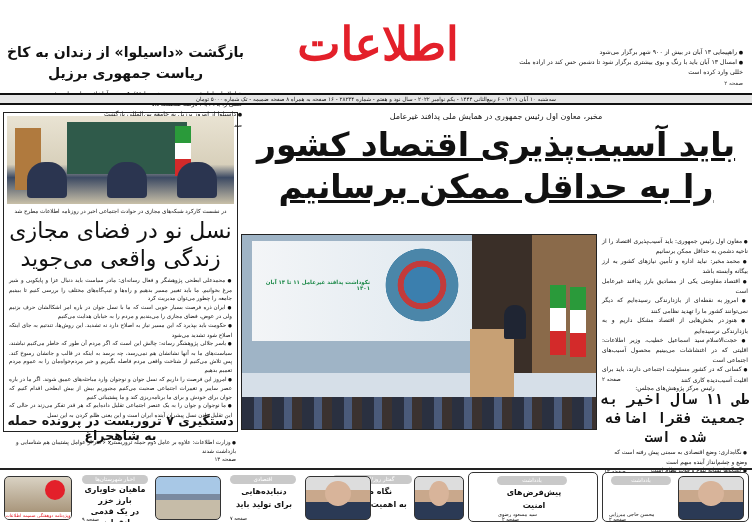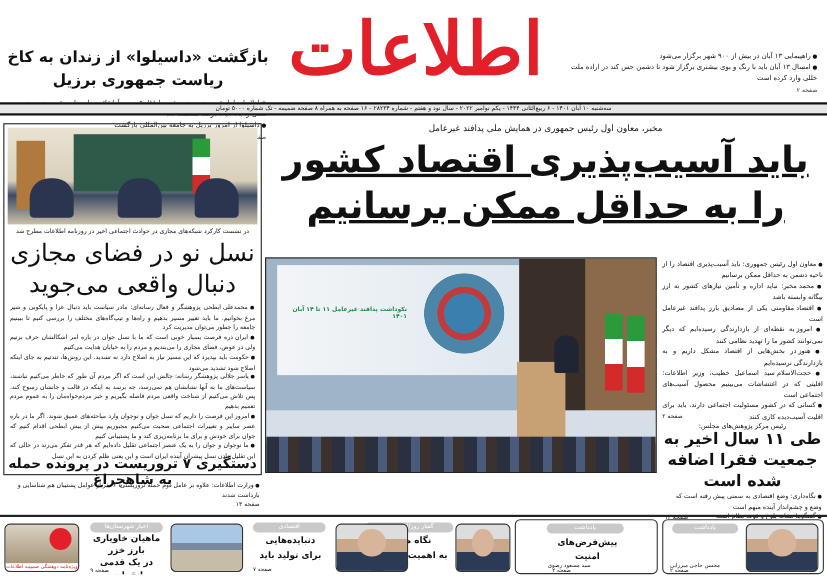--- a/index.html
+++ b/index.html
@@ -11,21 +11,21 @@
   
   .top-story { position: absolute; top: 2px; width: 245px; text-align: center; margin-top: 40px; }
   .top-story h2 { font-size: 14px; font-weight: bold; line-height: 21px; color: #111; }
   .top-story ul { list-style: none; margin-top: 5px; text-align: right; padding: 0 6px; }
   .top-story li { font-size: 6.2px; line-height: 10px; }
   .top-story li::before { content: "● "; font-size: 5px; }
   .page-ref { font-size: 5.5px; text-align: right; padding: 3px 6px 0; color: #333; }
 
   .logo { position: absolute; left: 250px; top: 4px; width: 256px; height: 80px;
           display: flex; align-items: center; justify-content: center;
-          font-family: "DejaVu Serif", serif; font-weight: bold; font-size: 66px;
+          font-family: "DejaVu Serif", serif; font-weight: bold; font-size: 46px;
           color: #e3202a; letter-spacing: -2px; }
 
   .dateline { position: absolute; left: 0; top: 93px; width: 752px; height: 12px;
               border-top: 2px solid #111; border-bottom: 2px solid #111;
               background: #e6e6e6; font-size: 5.5px; line-height: 8px; text-align: center; }
 
   
   .left-col { position: absolute; left: 3px; top: 112px; width: 235px; height: 320px;
               border: 1px solid #222; }
   .left-photo { position: absolute; left: 3px; top: 3px; width: 227px; height: 88px;
@@ -65,21 +65,21 @@
   .main-photo .stage { position: absolute; left: 0; top: 138px; width: 356px; height: 30px; background: #d6dfe8; }
   .main-photo .audience { position: absolute; left: 0; top: 162px; width: 356px; height: 36px;
                           background: repeating-linear-gradient(90deg,#2a3040 0 12px,#4a5a7a 12px 20px,#3b3230 20px 30px); }
 
   
   .right-bullets { position: absolute; left: 602px; top: 236px; width: 146px; font-size: 6px; line-height: 9.4px; text-align: justify; }
   .right-bullets p::before { content: "● "; font-size: 4.5px; }
   .right-ref { position: absolute; left: 602px; top: 376px; font-size: 5.5px; }
   .right-story { position: absolute; left: 600px; top: 384px; width: 150px; text-align: center; }
   .right-story .kick { font-size: 6px; }
-  .right-story h3 { font-size: 14.5px; font-weight: bold; line-height: 19px; }
+  .right-story h3 { font-size: 14.5px; font-weight: bold; line-height: 19px; font-family: Liberation Mono, monospace; }
   .right-story ul { list-style: none; text-align: right; font-size: 5.8px; line-height: 8.5px; padding: 0 3px; }
   .right-story li::before { content: "● "; font-size: 4.5px; }
   .right-story .ref { text-align: left; font-size: 5.5px; padding-left: 4px; margin-top: -8px; }
 
   
   .strip { position: absolute; left: 0; top: 468px; width: 752px; height: 56px; border-top: 2px solid #222; }
   .card { position: absolute; top: 472px; height: 50px; border: 1px solid #333; border-radius: 5px; background: #fff; overflow: hidden; }
   .card .tag { position: absolute; top: 3px; height: 9px; border-radius: 5px; background: #c9c9c9; font-size: 5.5px; color: #fff; text-align: center; line-height: 9px; }
   .card .title { position: absolute; top: 13px; font-size: 8px; font-weight: bold; text-align: center; line-height: 13px; }
   .card .author { position: absolute; font-size: 5px; }
@@ -120,21 +120,21 @@
 <div class="left-col">
   <div class="left-photo">
     <div class="door"></div>
       <div class="board"></div>
       <div class="flag"></div>
     <div class="p" style="left:20px;"></div>
       <div class="p" style="left:100px;"></div>
       <div class="p" style="left:170px;"></div>
   </div>
   <div class="left-caption">در نشست کارکرد شبکه‌های مجازی در حوادث اجتماعی اخیر در روزنامه اطلاعات مطرح شد</div>
-  <div class="left-headline">نسل نو در فضای مجازی دنبال واقعی می‌جوید</div>
+  <div class="left-headline">نسل نو در فضای مجازی زندگی واقعی می‌جوید</div>
   <div class="left-body">
     <p>محمدعلی ابطحی پژوهشگر و فعال رسانه‌ای: مادر سیاست باید دنبال عزا و پایکوبی و شیر مرغ بخوانیم. ما باید تغییر مسیر بدهیم و راه‌ها و تیپ‌گاه‌های مختلف را بررسی کنیم تا ببینیم جامعه را چطور می‌توان مدیریت کرد</p>
     <p>ایران ذره فرصت بسیار خوبی است که ما با نسل جوان در باره امر اشکالشان حرف بزنیم ولی در عوض، فضای مجازی را می‌بندیم و مردم را به خیابان هدایت می‌کنیم</p>
     <p>حکومت باید بپذیرد که این مسیر نیاز به اصلاح دارد نه تشدید. این روش‌ها، تندتیم به جای اینکه اصلاح شود تشدید می‌شود</p>
     <p>یاسر جلالی پژوهشگر رسانه: چالش این است که اگر مردم آن طور که خاطر می‌کنیم نباشند، سیاست‌های ما به آنها نشانشان هم نمی‌رسد، چه برسد به اینکه در قالب و جانشان رسوخ کند. پس تلاش می‌کنیم از شناخت واقعی مردم فاصله بگیریم و خبر مردم‌خواه‌مان را به عموم مردم تعمیم بدهیم</p>
     <p>امروز این فرصت را داریم که نسل جوان و نوجوان وارد مباحثه‌های عمیق شوند. اگر ما در باره عصر سایبر و تغییرات اجتماعی صحبت می‌کنیم مجبوریم بیش از بیش ابطحی اقدام کنیم که جوان برای خودش و برای ما برنامه‌ریزی کند و ما پشتیبانی کنیم</p>
     <p>ما نوجوان و جوان را به یک عنصر اجتماعی تقلیل داده‌ایم که هر قدر تفکر می‌زند در حالی که این تقلیل دادن نسل پیشران آینده ایران است و این یعنی ظلم کردن به این نسل</p>
   </div>
 </div>
 

